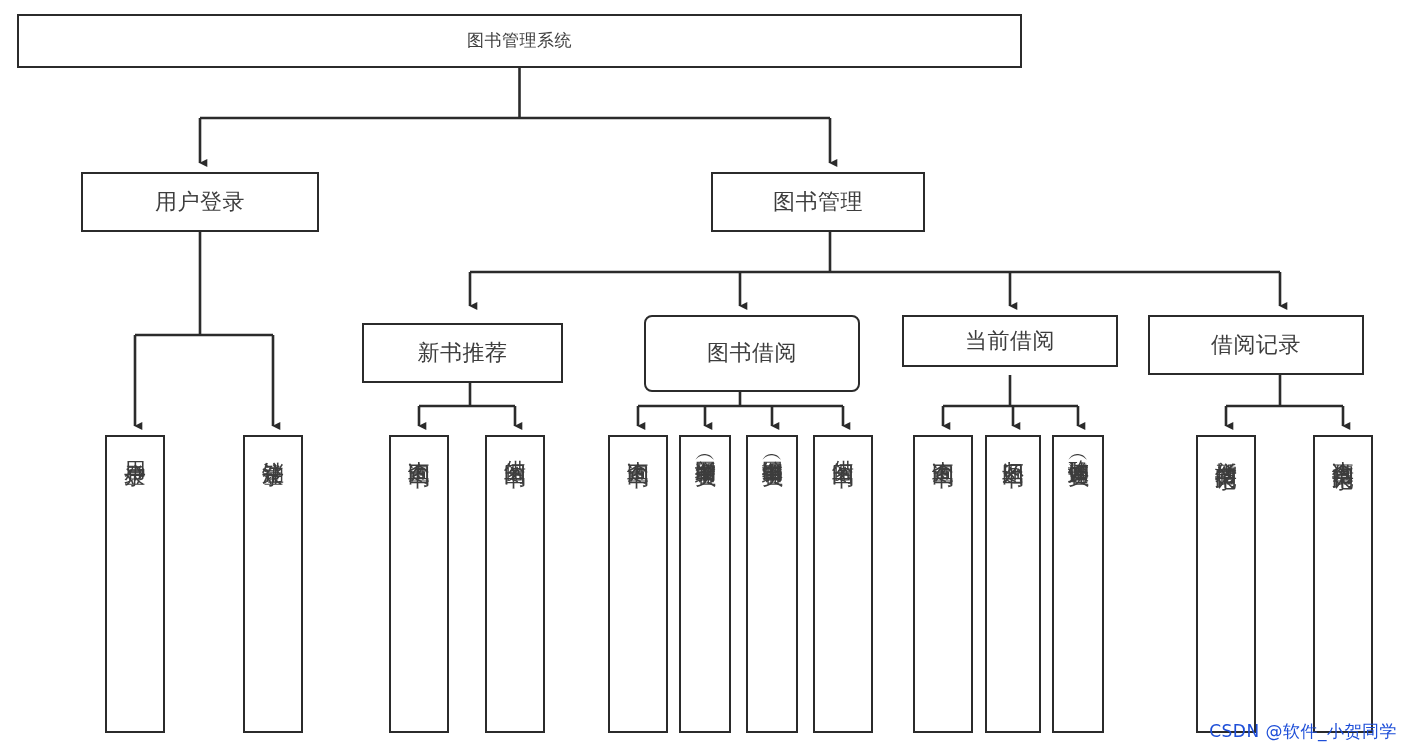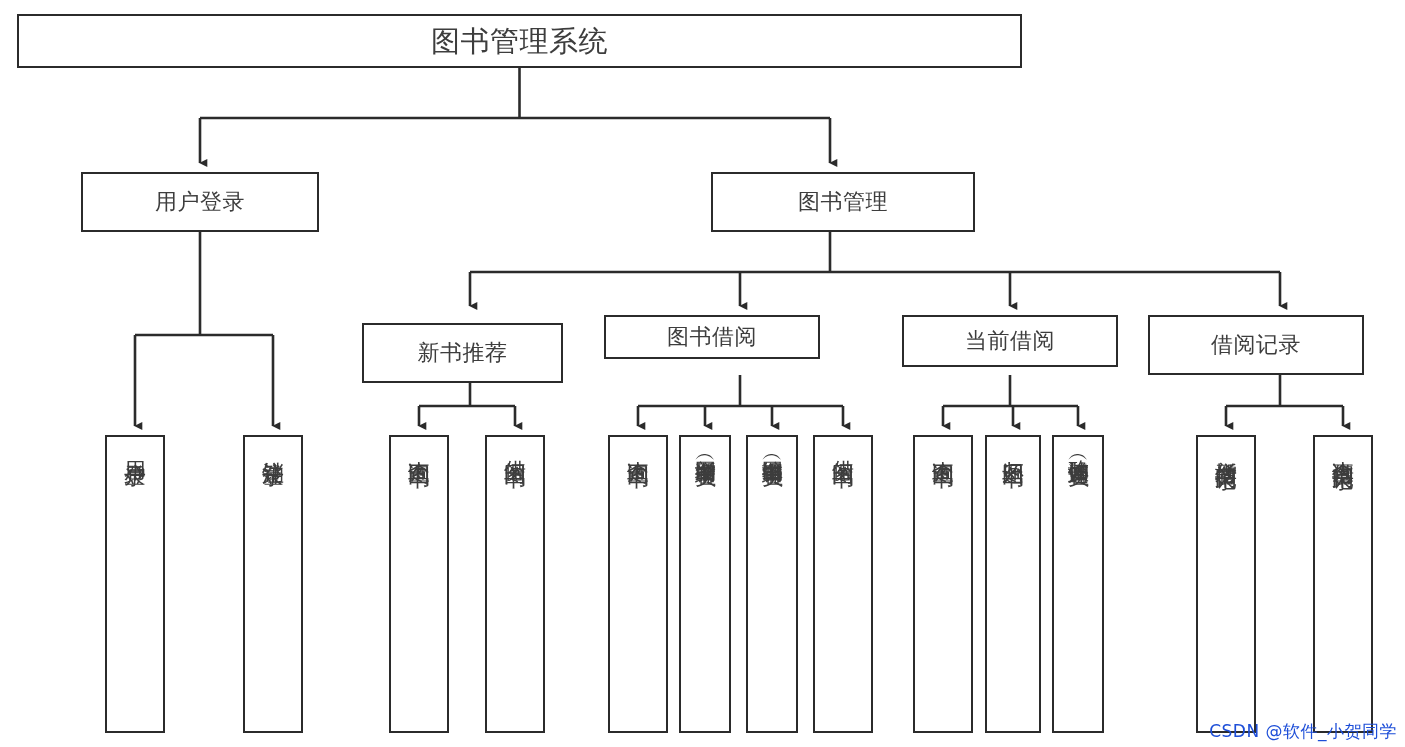--- a/index.html
+++ b/index.html
@@ -42,21 +42,21 @@
   .node .lbl {
     display: block;
     line-height: 1.12;
     letter-spacing: 0.5px;
     white-space: nowrap;
   }
   .node.horiz .lbl {
     font-size: 22px;
   }
   .node.root .lbl {
-    font-size: 29px;
+    font-size: 17px;
   }
   
   .node.vert {
     align-items: flex-start;
     padding-top: 6px;
   }
   .node.vert .lbl {
     writing-mode: vertical-rl;
     text-orientation: upright;
     font-size: 22px;
@@ -128,28 +128,28 @@
       </g>
   </svg>
 
   <div class="node root horiz" style="left: 17px; top: 14px; width: 1005px; height: 54px;">
     <span class="lbl">图书管理系统</span>
   </div>
 
   <div class="node horiz" style="left: 81px; top: 172px; width: 238px; height: 60px;">
     <span class="lbl">用户登录</span>
   </div>
-  <div class="node horiz" style="left: 711px; top: 172px; width: 264px; height: 60px;">
+  <div class="node horiz" style="left: 711px; top: 172px; width: 214px; height: 60px;">
     <span class="lbl">图书管理</span>
   </div>
 
   <div class="node horiz" style="left: 362px; top: 323px; width: 201px; height: 60px;">
     <span class="lbl">新书推荐</span>
   </div>
-  <div class="node horiz" style="left: 604px; top: 315px; width: 216px; height: 44px;">
+  <div class="node horiz" style="left: 644px; top: 315px; width: 216px; height: 77px; border-radius: 8px;">
     <span class="lbl">图书借阅</span>
   </div>
   <div class="node horiz" style="left: 902px; top: 315px; width: 216px; height: 52px;">
     <span class="lbl">当前借阅</span>
   </div>
   <div class="node horiz" style="left: 1148px; top: 315px; width: 216px; height: 60px;">
     <span class="lbl">借阅记录</span>
   </div>
 
   <div class="node vert" style="left: 105px; top: 435px; width: 60px; height: 298px;">

